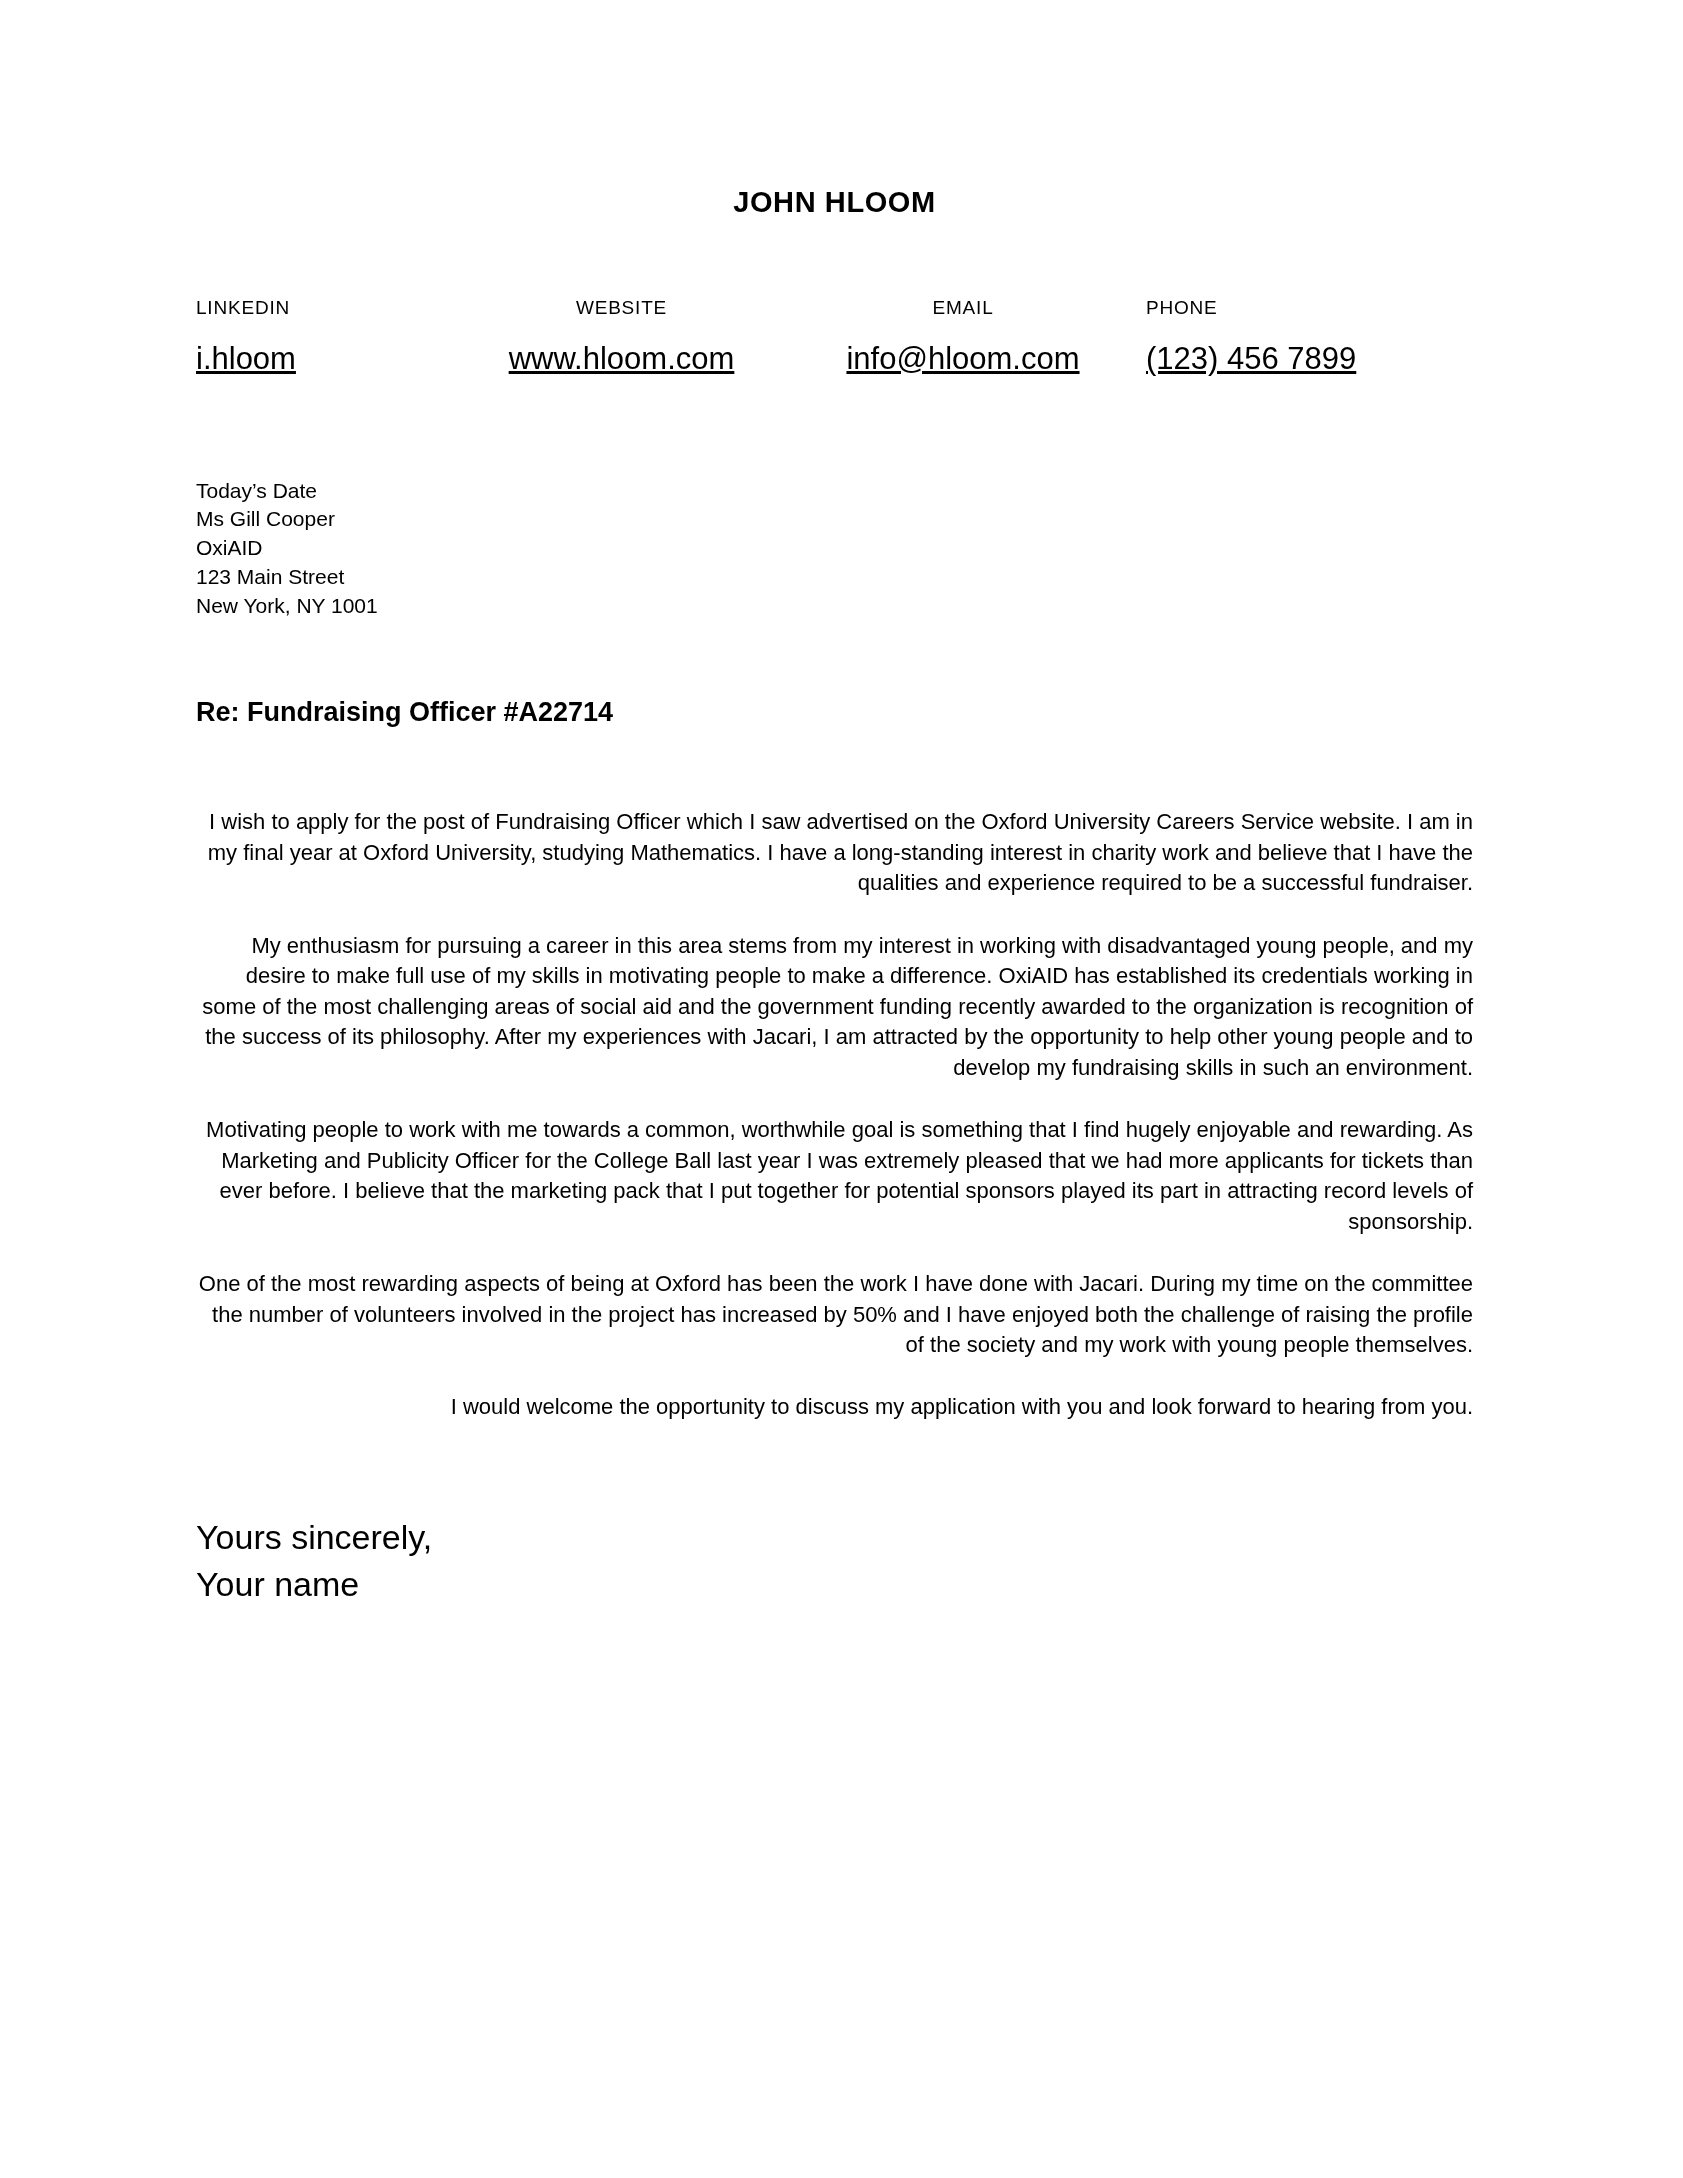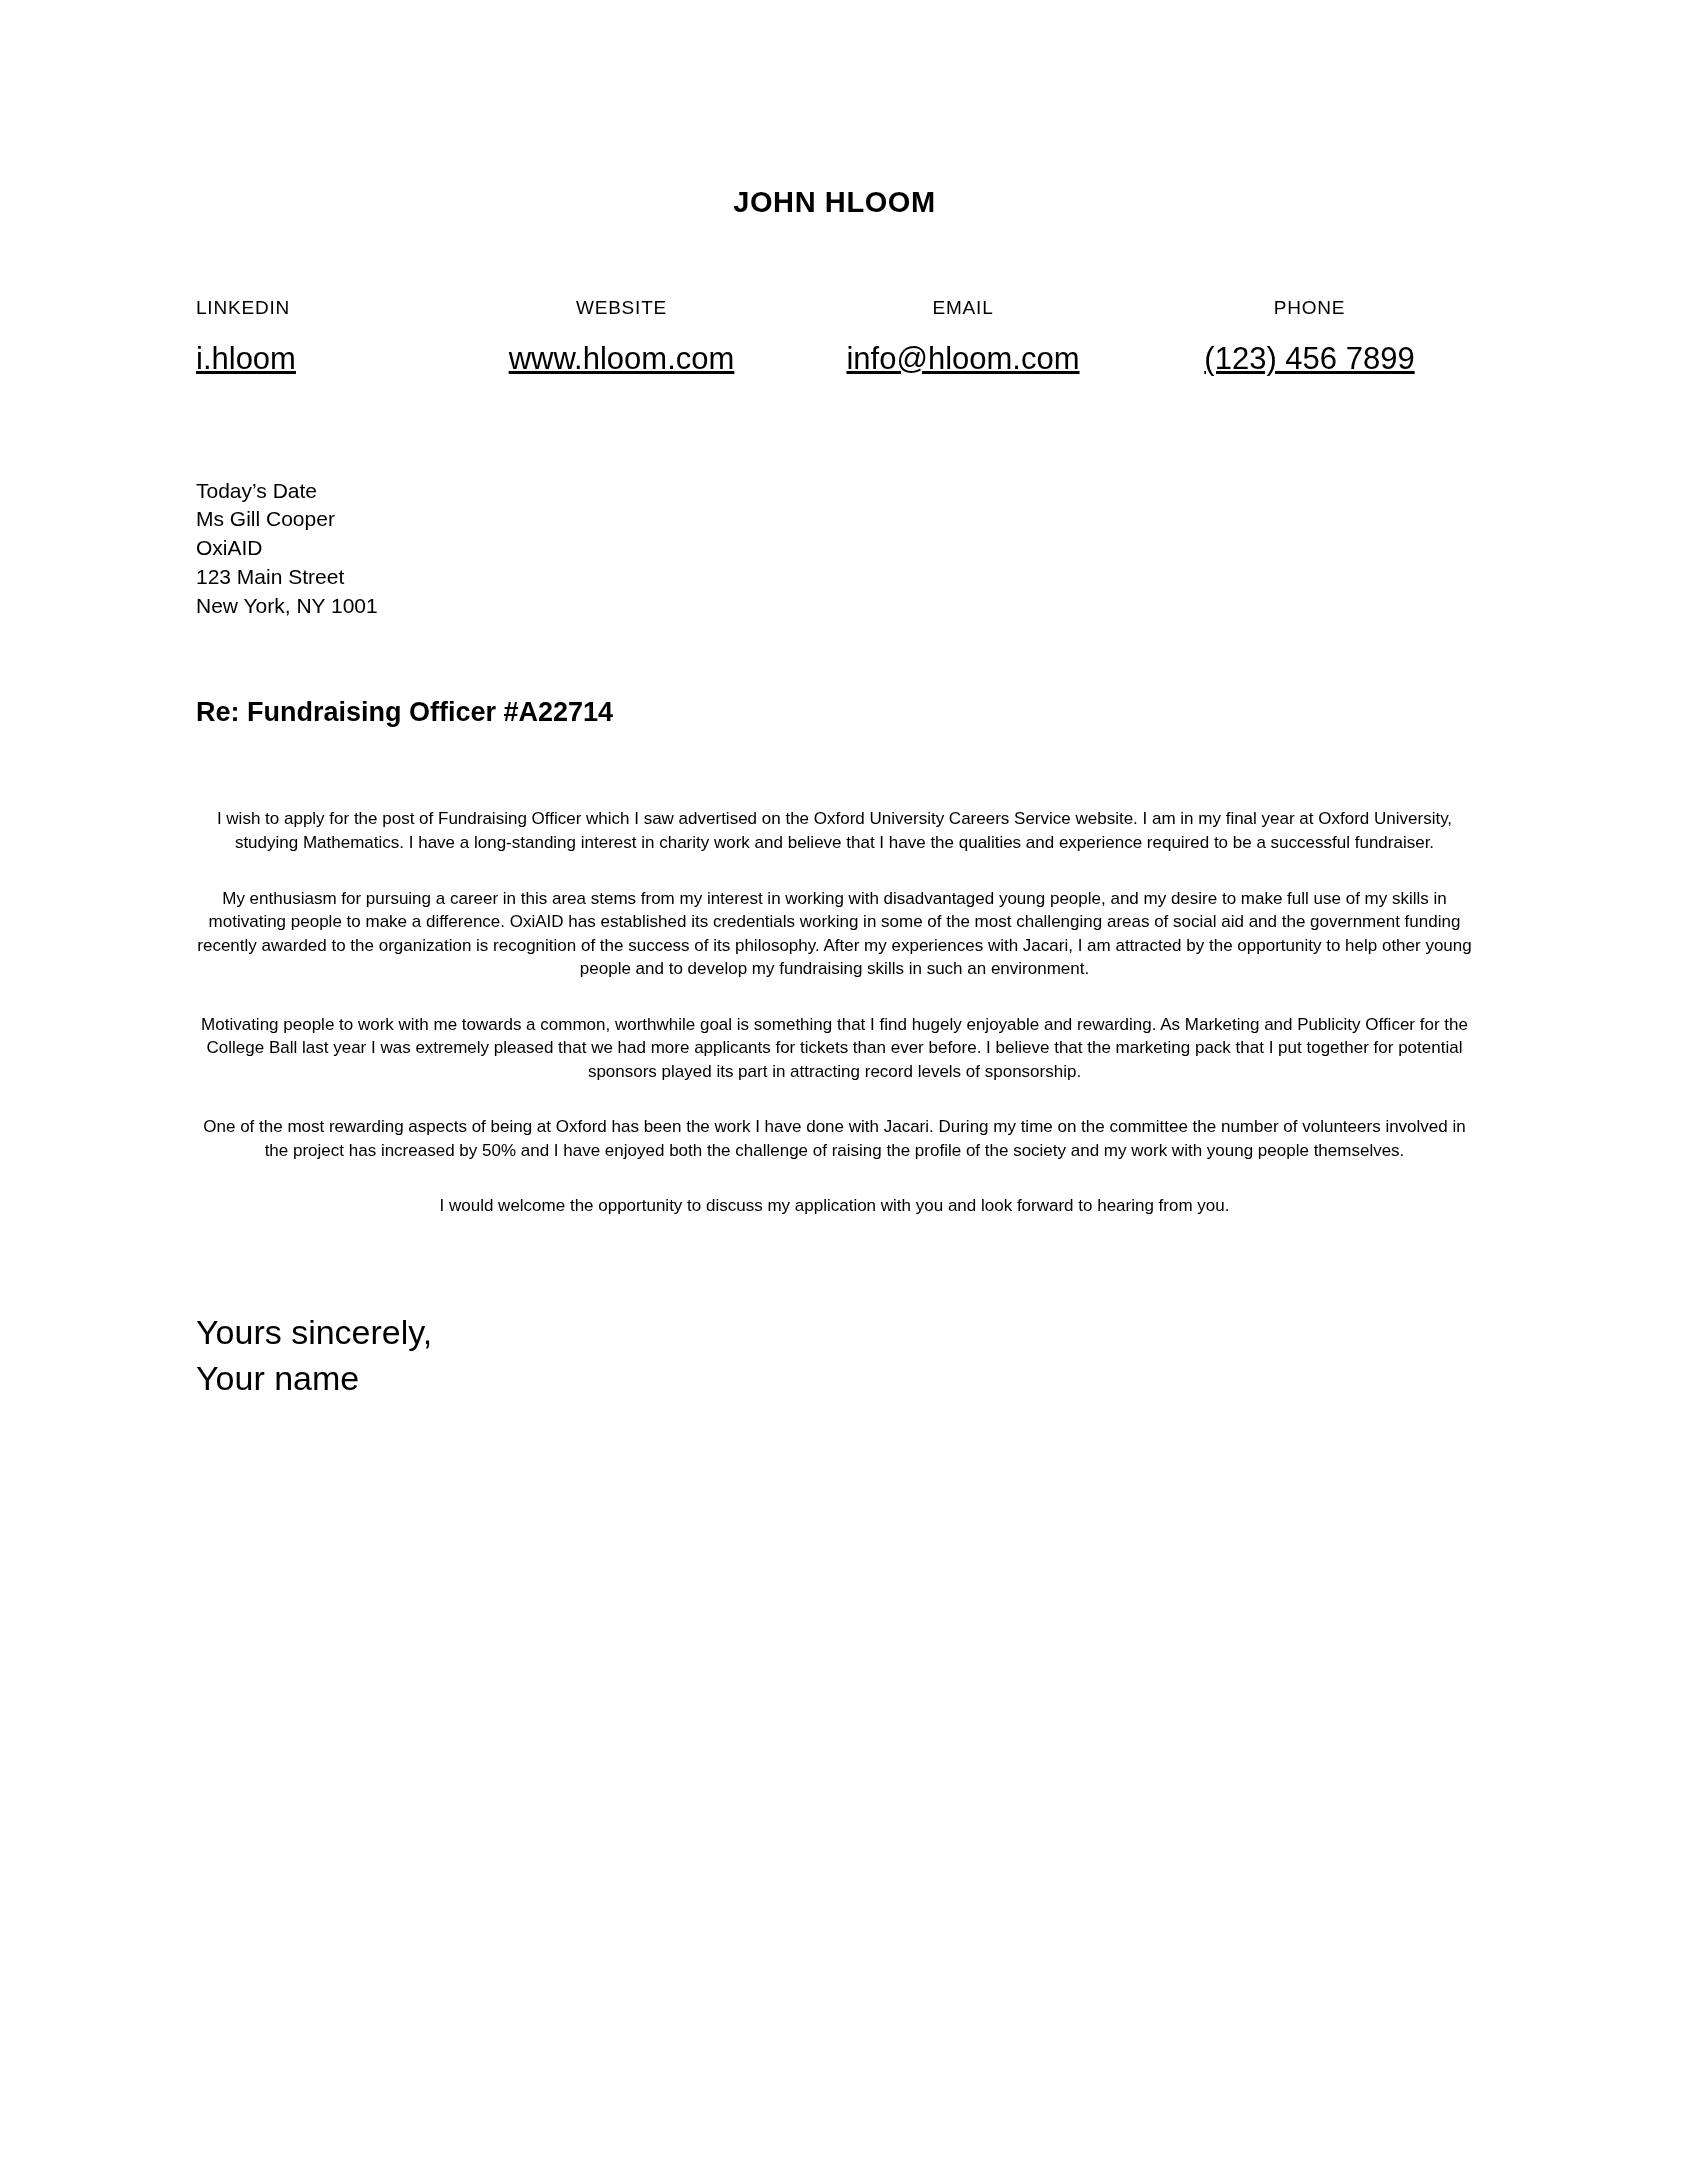--- a/index.html
+++ b/index.html
@@ -43,21 +43,21 @@
     display: flex;
     width: 100%;
   }
   .contact-col {
     display: flex;
     flex-direction: column;
   }
   .c1 { width: 267px; text-align: left; }
   .c2 { width: 317px; text-align: center; }
   .c3 { width: 366px; text-align: center; }
-  .c4 { flex: 1; text-align: center; }
+  .c4 { flex: 1; text-align: left; }
 
   .contact-label {
     font-size: 19px;
     letter-spacing: 0.8px;
     line-height: 1.28;
   }
   .contact-value {
     font-size: 31px;
     line-height: 1.3;
     margin-top: 19px;
@@ -77,24 +77,24 @@
     margin-top: 77px;
     font-size: 27px;
     font-weight: bold;
   }
 
   
   .body-block {
     margin-top: 79px;
   }
   .body-block p {
-    font-size: 17px;
+    font-size: 22px;
     line-height: 1.385;
     margin: 0 0 32px 0;
-    text-align: center;
+    text-align: right;
   }
   .body-block p:last-child { margin-bottom: 0; }
 
   
   .signature {
     margin-top: 91px;
     font-size: 34px;
     line-height: 1.37;
   }
 </style>

